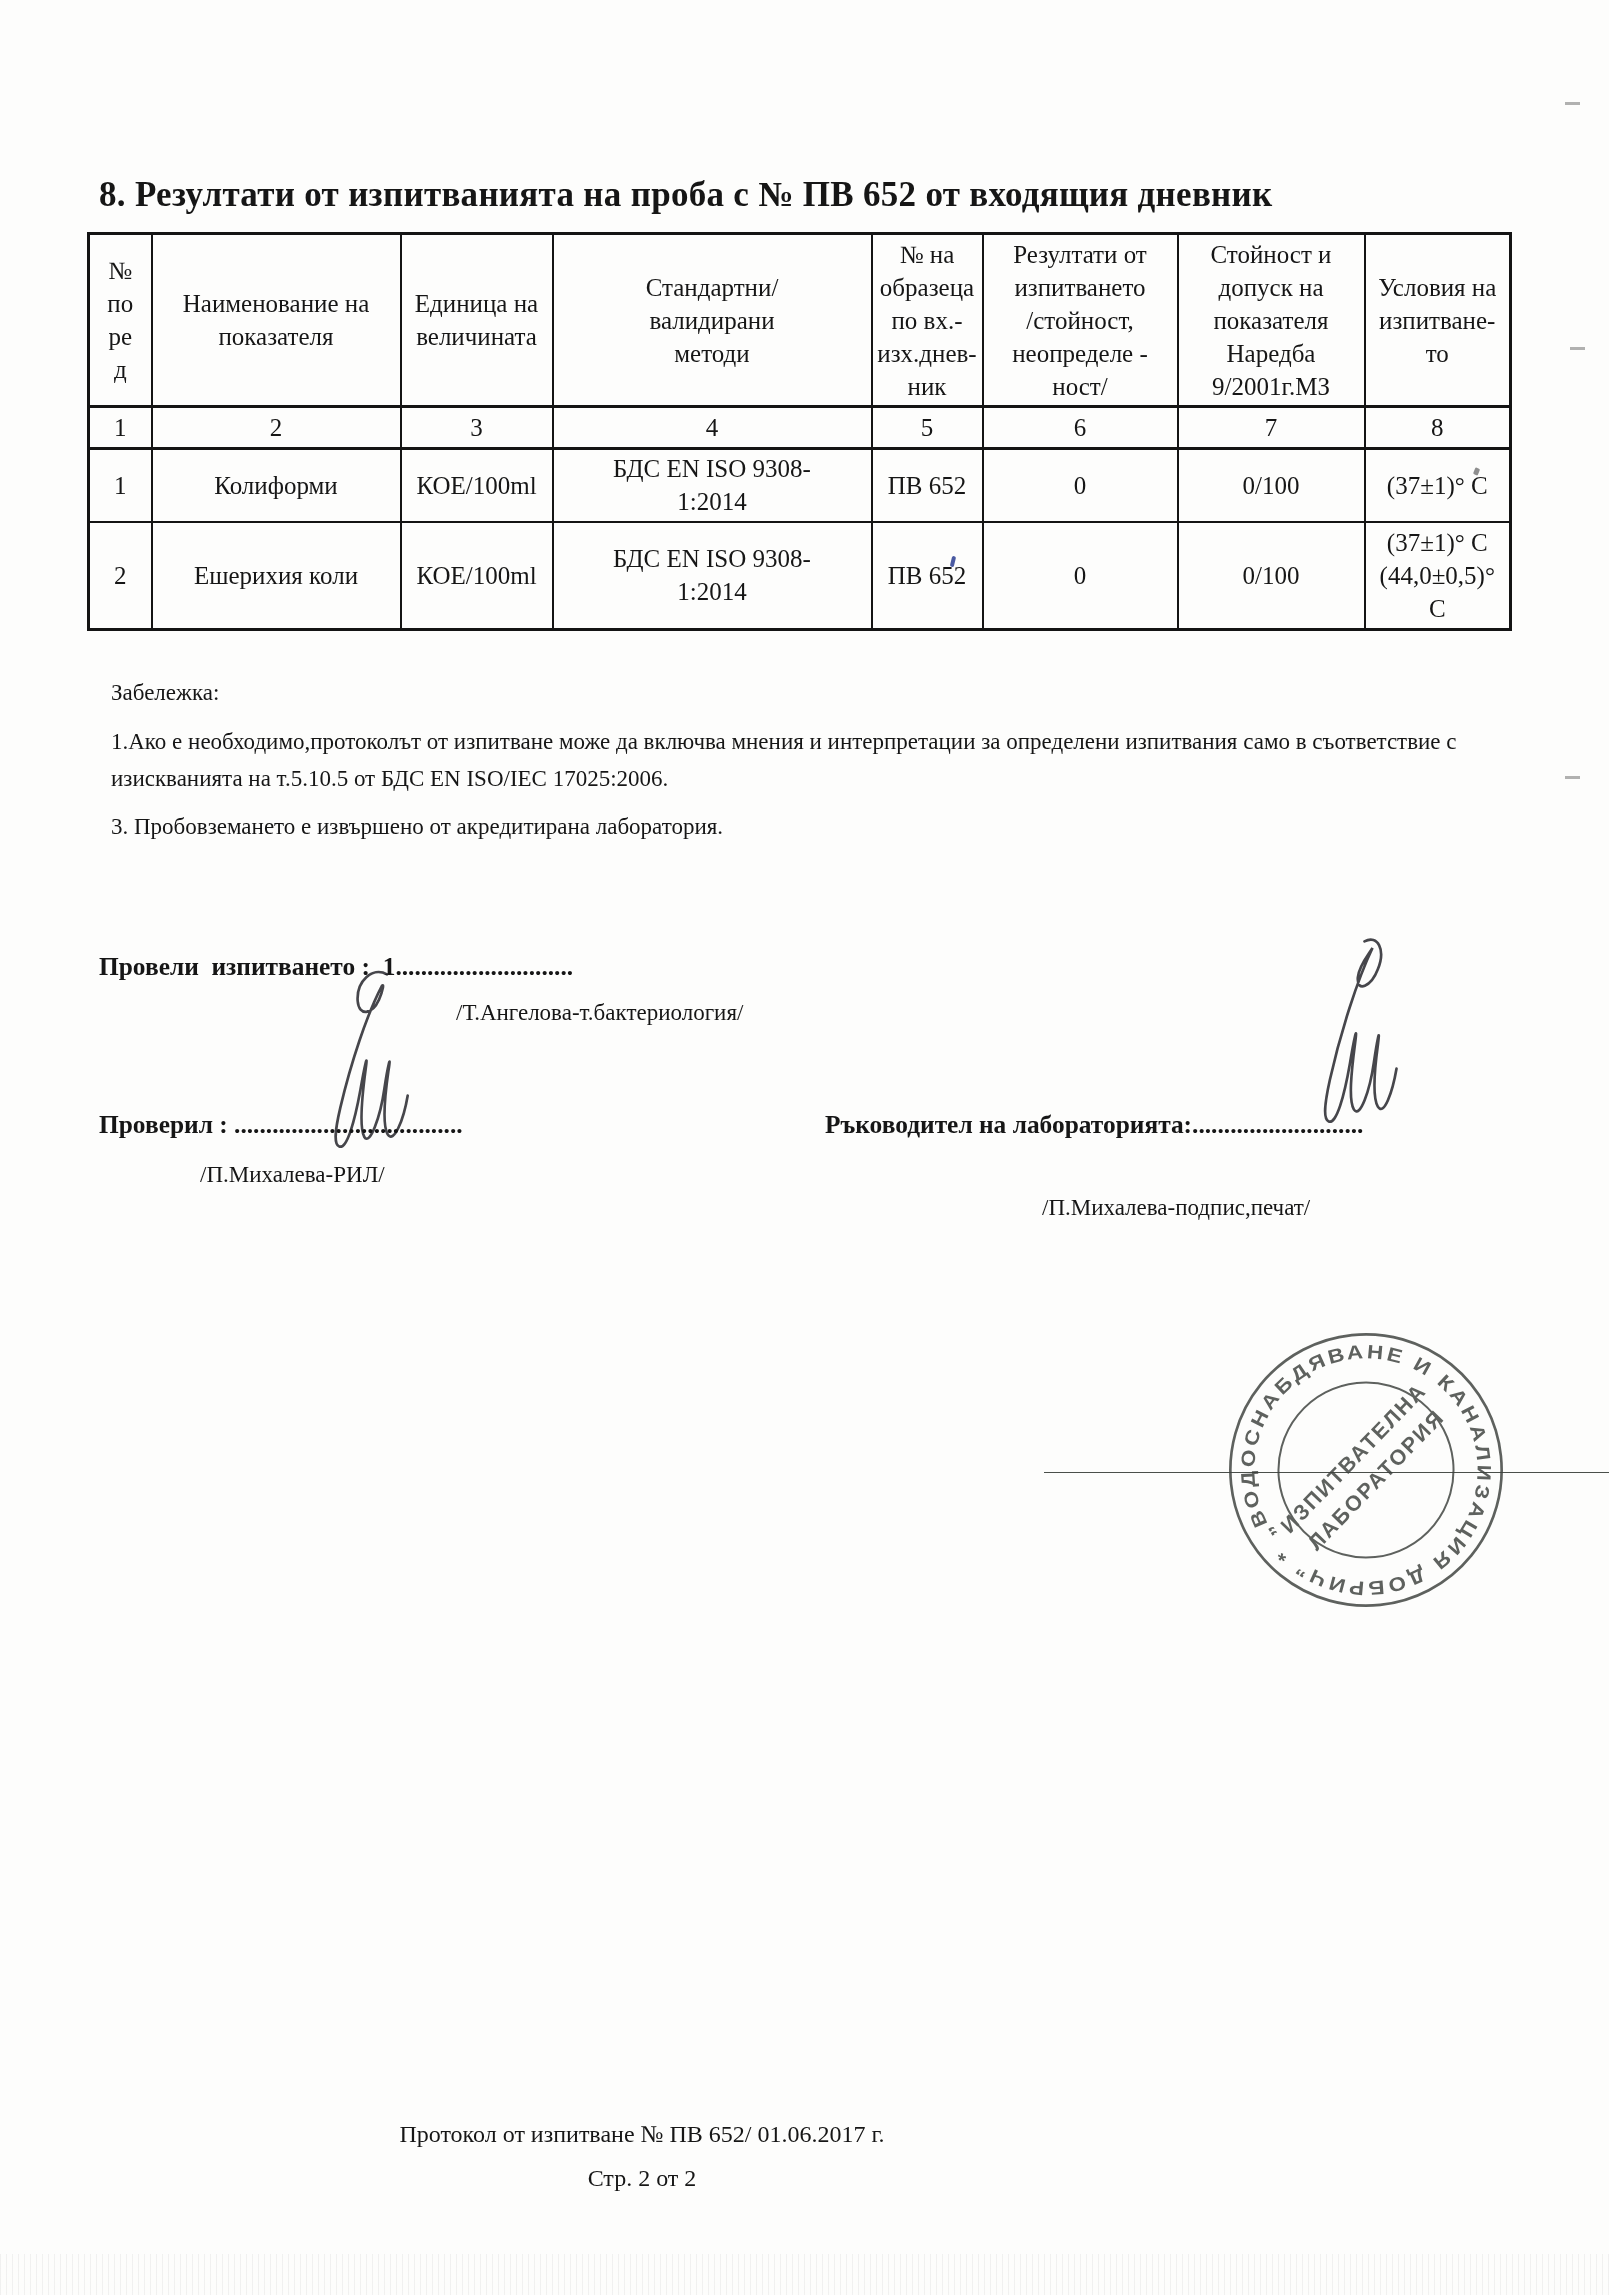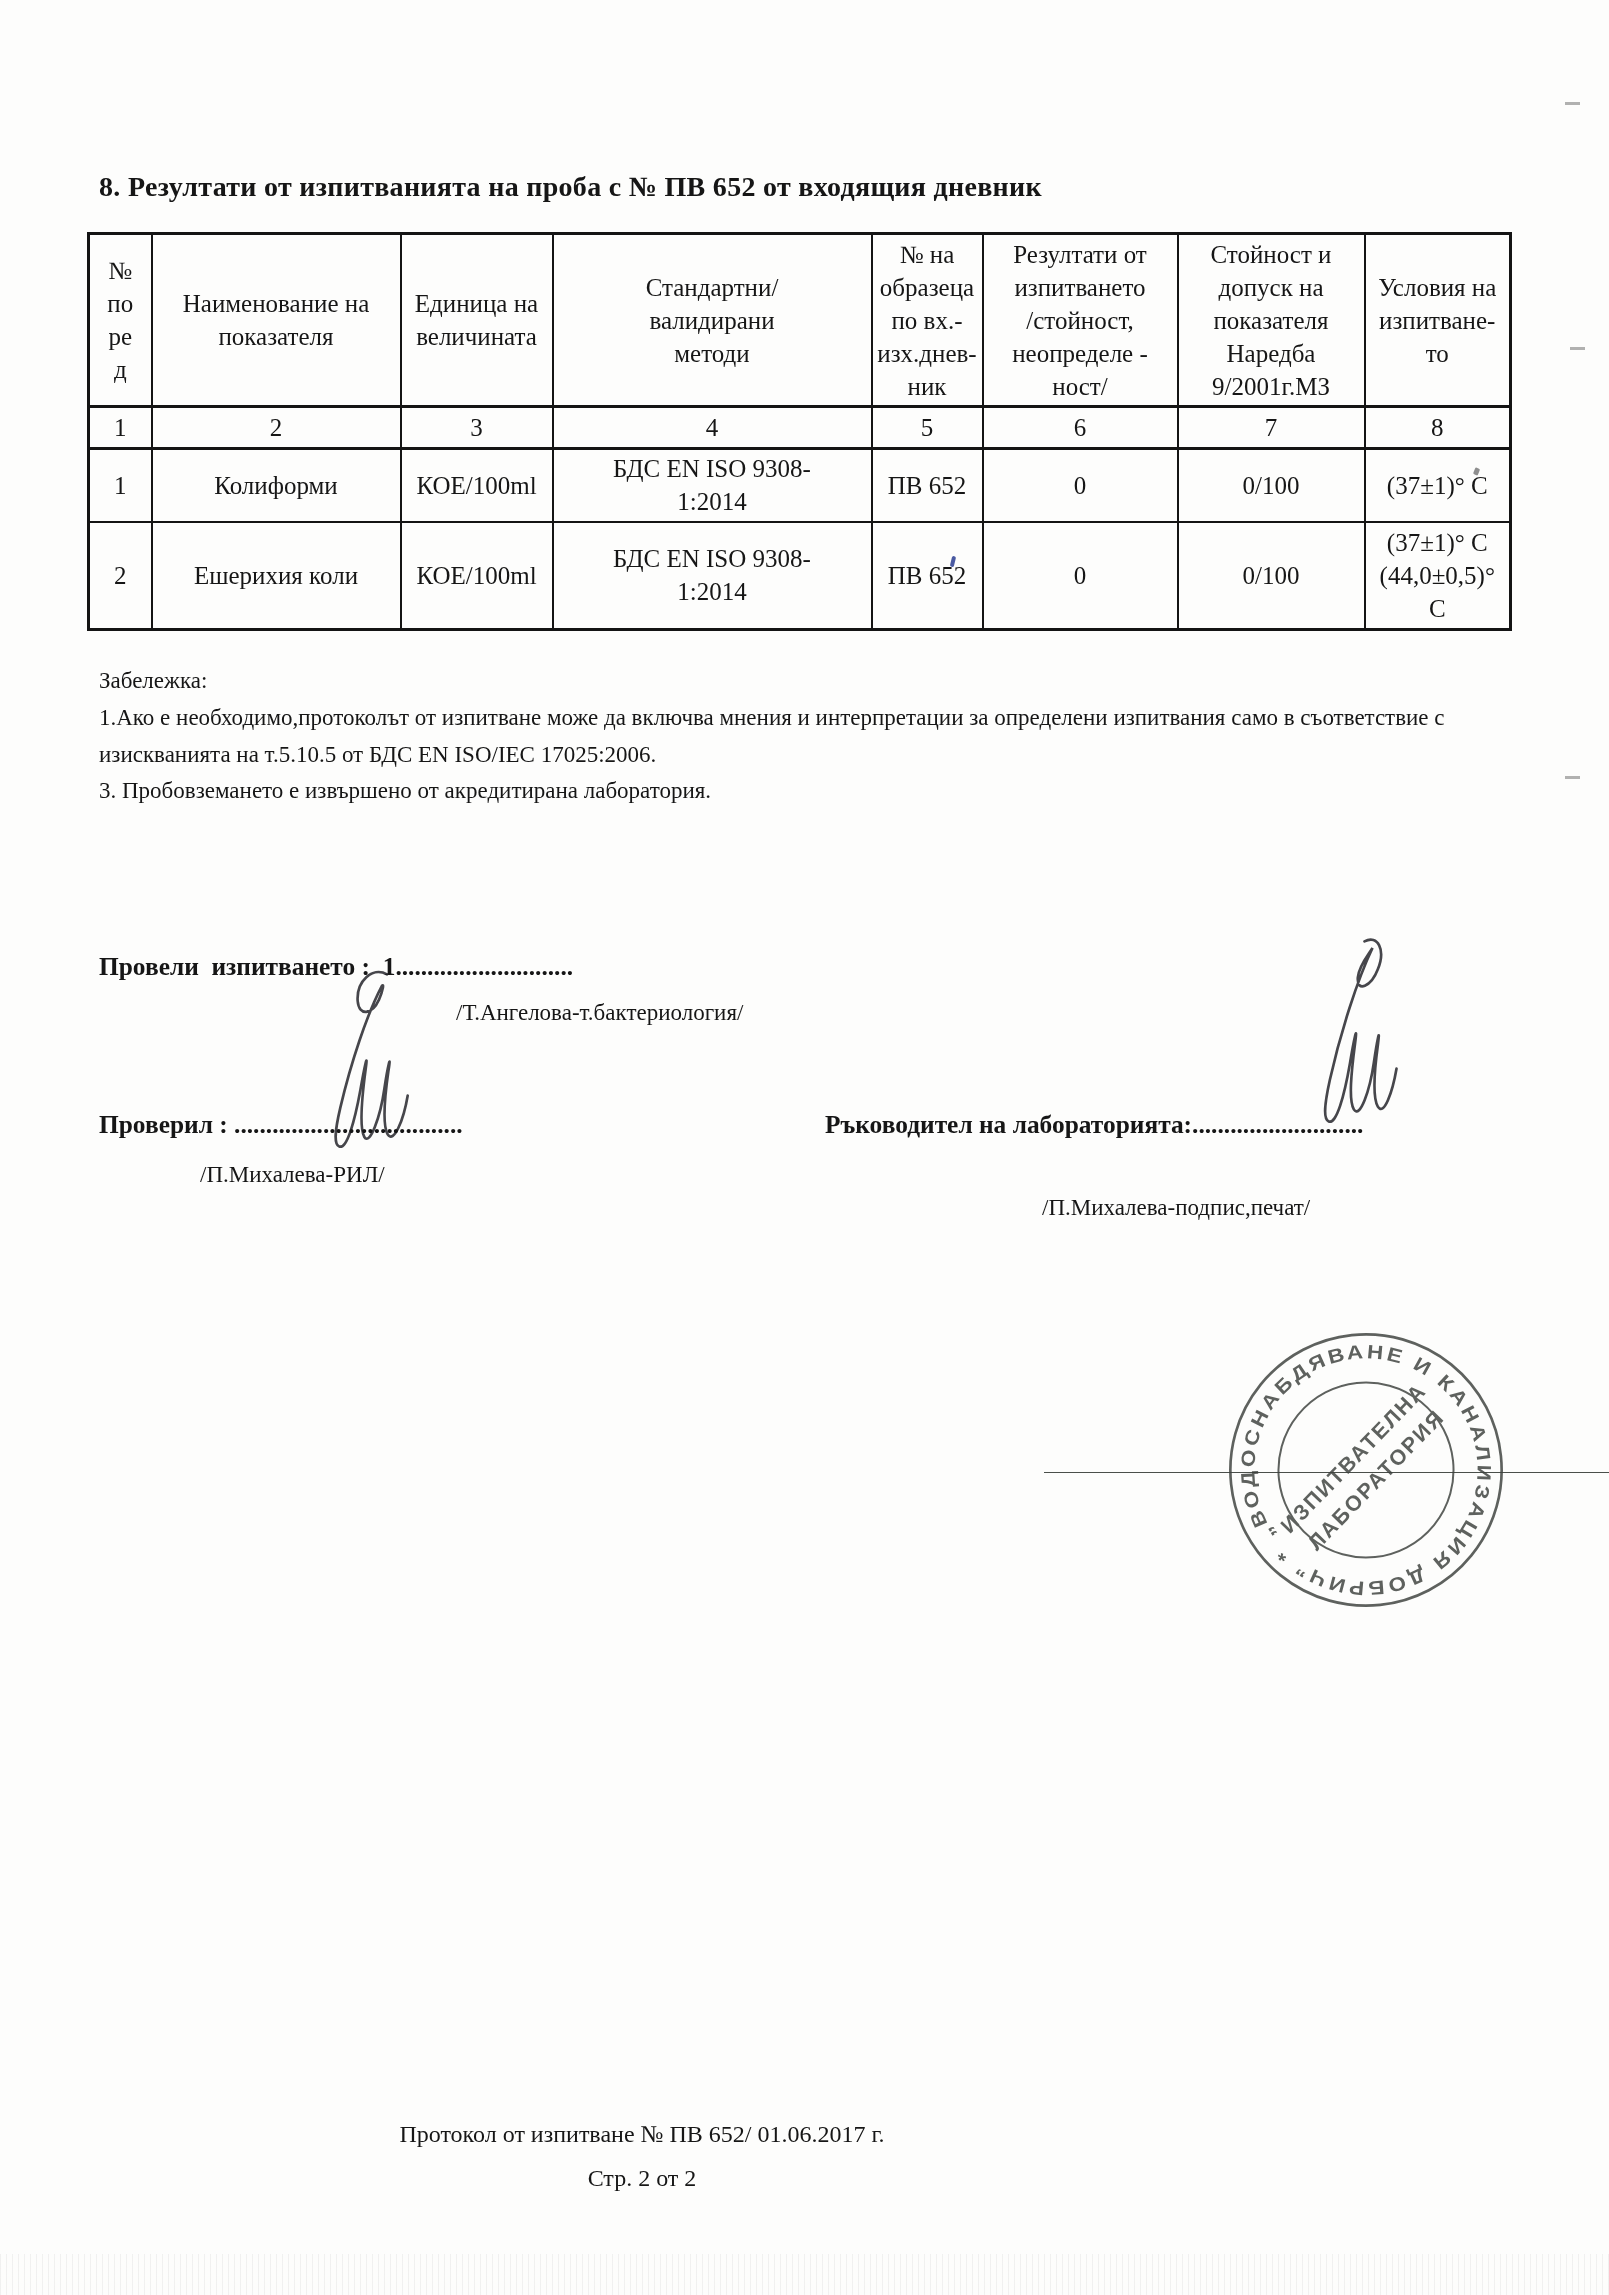--- a/index.html
+++ b/index.html
@@ -7,21 +7,21 @@
     position:relative;
     width:1609px;height:2295px;
     background:#fdfdfc;
     font-family:"Liberation Serif", serif;
     color:#161616;
     overflow:hidden;
   }
   
   .doc-title{
     position:absolute;left:99px;top:152px;
-    font-size:28px;font-weight:bold;letter-spacing:0.3px;
+    font-size:35px;font-weight:bold;letter-spacing:0.3px;
     white-space:pre;
   }
   
   table.results{
     position:absolute;left:87px;top:232px;
     width:1422px;table-layout:fixed;
     border-collapse:collapse;border:3.3px solid #141414;
   }
   table.results th, table.results td{
     border:2px solid #141414;
@@ -34,21 +34,21 @@
   }
   table.results tr.hdr-row th{height:160px;}
   table.results tr.num-row td{height:29px;border-top-width:3.3px;border-bottom-width:3.3px;}
   table.results tr.data-1 td{height:61px;}
   table.results tr.data-2 td{height:88px;}
   
   .notes{
     position:absolute;left:99px;top:663px;width:1507px;
     font-size:23px;line-height:1.6;
   }
-  .notes p{margin:0;white-space:pre-line;}
+  .notes p{margin:12px;white-space:pre-line;}
   
   .sig-label{
     position:absolute;font-size:25.4px;font-weight:bold;white-space:pre;
   }
   .sig-name{
     position:absolute;font-size:23px;white-space:pre;
   }
   svg.sig{position:absolute;}
   svg.sig path{fill:none;stroke:#26262b;stroke-width:4;stroke-linecap:round;opacity:.85;}
   

